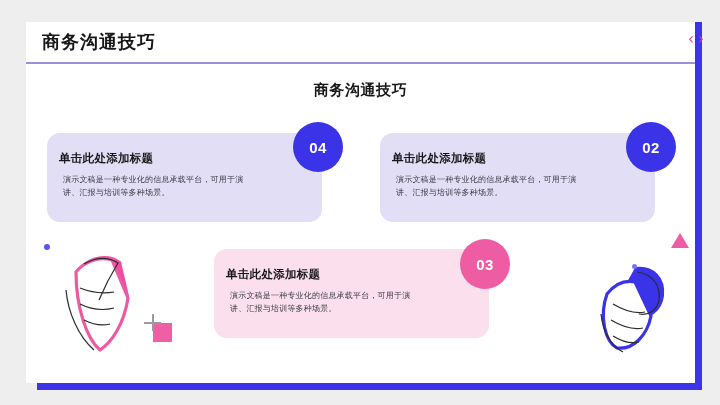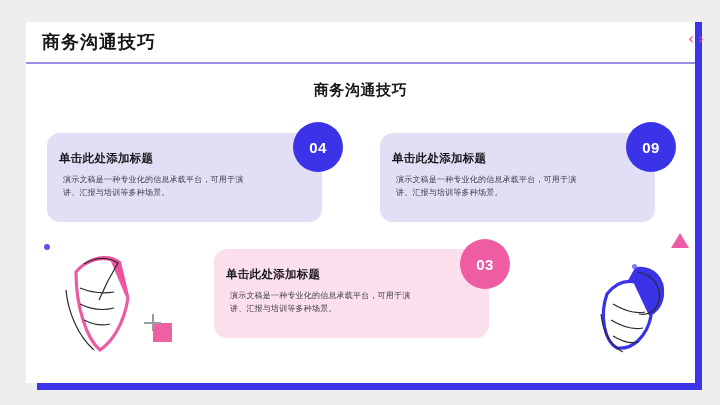--- a/index.html
+++ b/index.html
@@ -252,21 +252,21 @@
     <div class="card card-lavender card-1">
       <div class="card-title">单击此处添加标题</div>
       <div class="card-body">演示文稿是一种专业化的信息承载平台，可用于演讲、汇报与培训等多种场景。</div>
     </div>
     <div class="badge badge-blue badge-1">04</div>
 
     <div class="card card-lavender card-2">
       <div class="card-title">单击此处添加标题</div>
       <div class="card-body">演示文稿是一种专业化的信息承载平台，可用于演讲、汇报与培训等多种场景。</div>
     </div>
-    <div class="badge badge-blue badge-2">09</div>
+    <div class="badge badge-blue badge-2">02</div>
 
     <div class="card card-pink card-3">
       <div class="card-title">单击此处添加标题</div>
       <div class="card-body">演示文稿是一种专业化的信息承载平台，可用于演讲、汇报与培训等多种场景。</div>
     </div>
     <div class="badge badge-pink badge-3">03</div>
 
   </div>
 </div>
 

